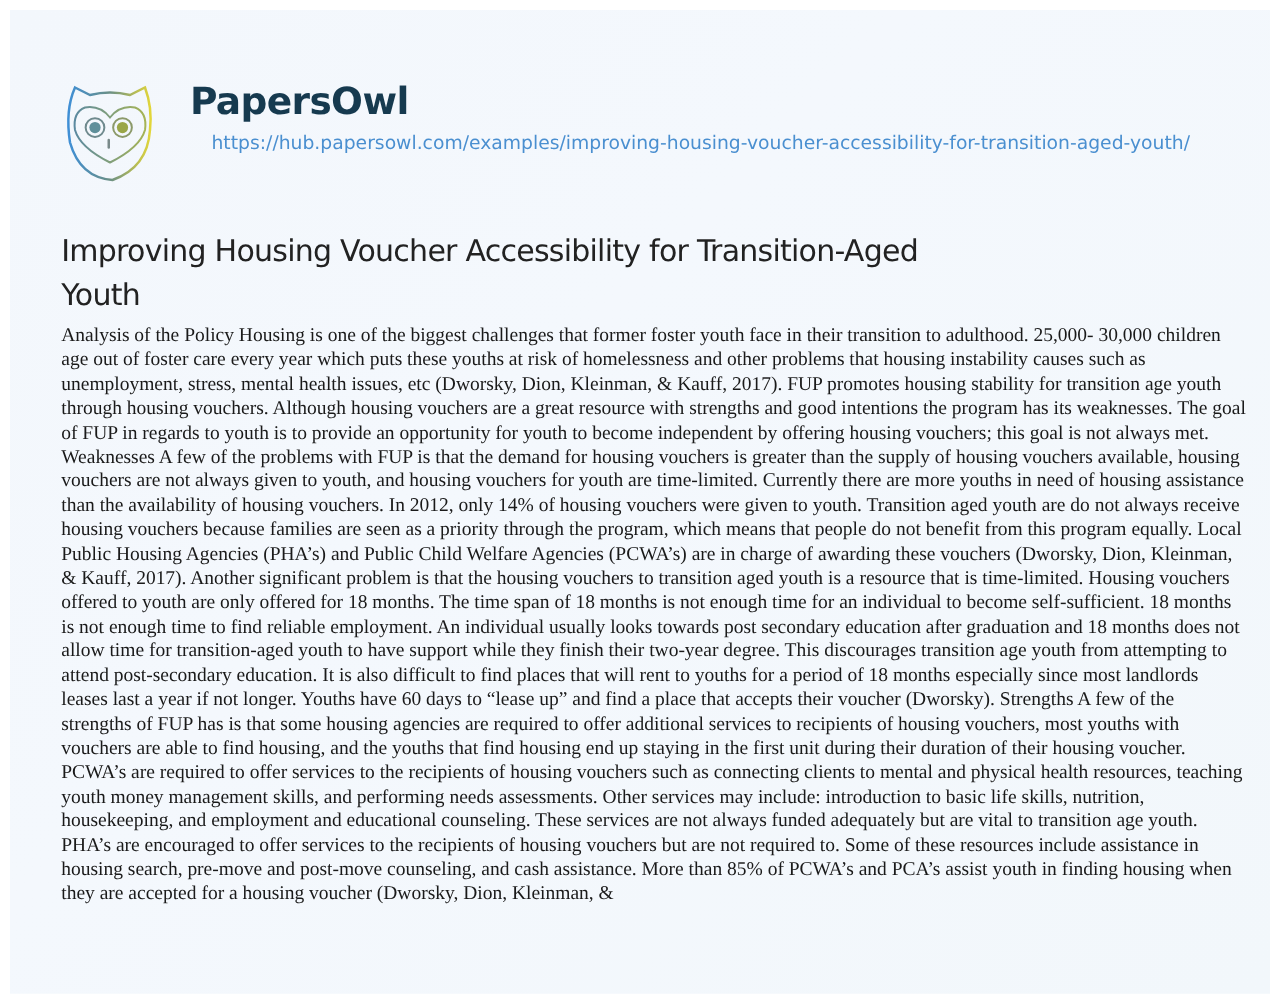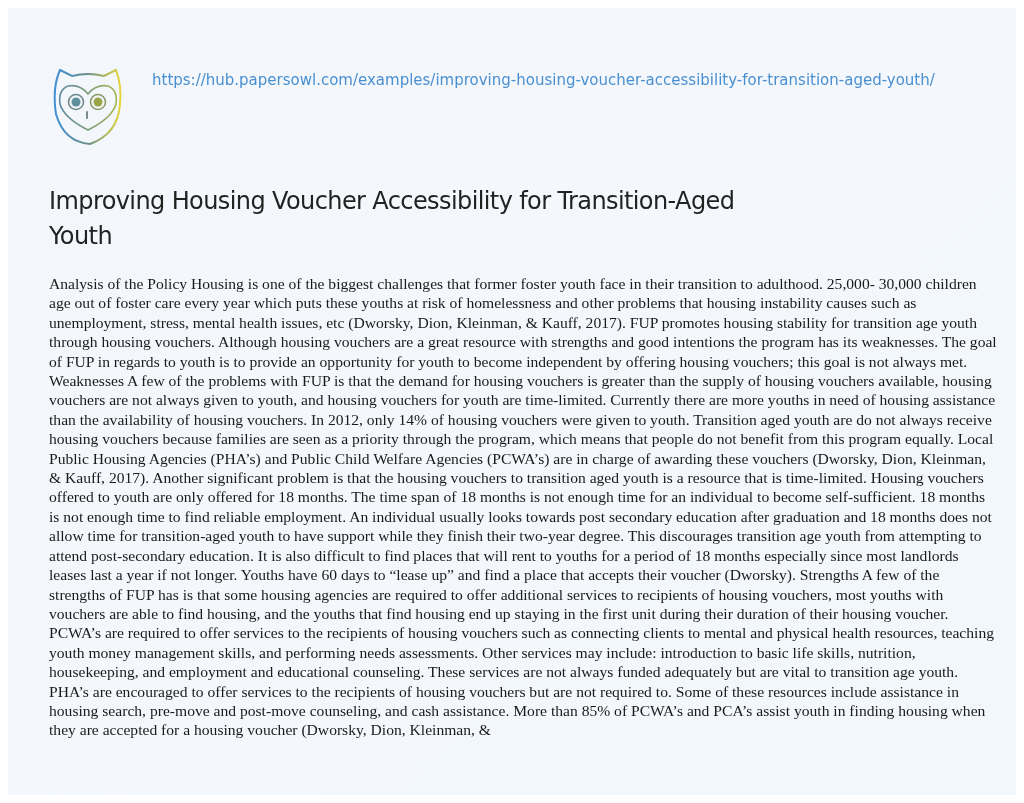--- a/index.html
+++ b/index.html
@@ -46,38 +46,39 @@
     margin-top: -2px;
   }
   .brand-url {
     font-family: "DejaVu Sans", sans-serif;
     font-size: 15px;
     color: #4a8fd0;
     line-height: 24px;
     width: 800px;
     margin-top: 2px;
     word-break: break-all;
+    text-align: right;
   }
   .title {
     position: absolute;
     left: 49px;
     top: 184px;
     width: 700px;
     font-family: "DejaVu Sans", sans-serif;
     font-size: 24px;
     font-weight: normal;
     color: #222222;
     line-height: 35px;
     margin: 0;
     letter-spacing: -0.6px;
   }
   .body-text {
     position: absolute;
     left: 49px;
-    top: 274px;
+    top: 259px;
     width: 950px;
     font-family: "Liberation Serif", serif;
     font-size: 15.6px;
     line-height: 19.4px;
     color: #1a1a1a;
     margin: 0;
   }
 </style>
 </head>
 <body>
@@ -103,19 +104,20 @@
     <path d="M38 28 Q30 18 18 20 Q8 24 10 38 Q14 52 38 64 Q62 52 66 38 Q68 24 58 20 Q46 18 38 28 Z" fill="none" stroke="url(#faceGrad)" stroke-width="1.6"></path>
 
     <circle cx="26" cy="36" r="7.5" fill="none" stroke="#6f8a8e" stroke-width="1.6"></circle>
     <circle cx="26" cy="36" r="4.5" fill="#5f8f9a"></circle>
     <circle cx="48" cy="36" r="7.5" fill="none" stroke="#8c9a6a" stroke-width="1.6"></circle>
     <circle cx="48" cy="36" r="4.5" fill="#9aa648"></circle>
 
     <line x1="37" y1="46" x2="37" y2="52" stroke="#7a8a8a" stroke-width="2" stroke-linecap="round"></line>
   </svg>
   <div class="brand-block">
+    <div class="brand-name">PapersOwl</div>
     <div class="brand-url">https://hub.papersowl.com/examples/improving-housing-voucher-accessibility-for-transition-aged-youth/</div>
   </div>
 </div>
 
 <h1 class="title">Improving Housing Voucher Accessibility for Transition-Aged Youth</h1>
 
 <p class="body-text">Analysis of the Policy Housing is one of the biggest challenges that former foster youth face in their transition to adulthood. 25,000- 30,000 children age out of foster care every year which puts these youths at risk of homelessness and other problems that housing instability causes such as unemployment, stress, mental health issues, etc (Dworsky, Dion, Kleinman, &amp; Kauff, 2017). FUP promotes housing stability for transition age youth through housing vouchers. Although housing vouchers are a great resource with strengths and good intentions the program has its weaknesses. The goal of FUP in regards to youth is to provide an opportunity for youth to become independent by offering housing vouchers; this goal is not always met. Weaknesses A few of the problems with FUP is that the demand for housing vouchers is greater than the supply of housing vouchers available, housing vouchers are not always given to youth, and housing vouchers for youth are time-limited. Currently there are more youths in need of housing assistance than the availability of housing vouchers. In 2012, only 14% of housing vouchers were given to youth. Transition aged youth are do not always receive housing vouchers because families are seen as a priority through the program, which means that people do not benefit from this program equally. Local Public Housing Agencies (PHA’s) and Public Child Welfare Agencies (PCWA’s) are in charge of awarding these vouchers (Dworsky, Dion, Kleinman, &amp; Kauff, 2017). Another significant problem is that the housing vouchers to transition aged youth is a resource that is time-limited. Housing vouchers offered to youth are only offered for 18 months. The time span of 18 months is not enough time for an individual to become self-sufficient. 18 months is not enough time to find reliable employment. An individual usually looks towards post secondary education after graduation and 18 months does not allow time for transition-aged youth to have support while they finish their two-year degree. This discourages transition age youth from attempting to attend post-secondary education. It is also difficult to find places that will rent to youths for a period of 18 months especially since most landlords leases last a year if not longer. Youths have 60 days to “lease up” and find a place that accepts their voucher (Dworsky). Strengths A few of the strengths of FUP has is that some housing agencies are required to offer additional services to recipients of housing vouchers, most youths with vouchers are able to find housing, and the youths that find housing end up staying in the first unit during their duration of their housing voucher. PCWA’s are required to offer services to the recipients of housing vouchers such as connecting clients to mental and physical health resources, teaching youth money management skills, and performing needs assessments. Other services may include: introduction to basic life skills, nutrition, housekeeping, and employment and educational counseling. These services are not always funded adequately but are vital to transition age youth. PHA’s are encouraged to offer services to the recipients of housing vouchers but are not required to. Some of these resources include assistance in housing search, pre-move and post-move counseling, and cash assistance. More than 85% of PCWA’s and PCA’s assist youth in finding housing when they are accepted for a housing voucher (Dworsky, Dion, Kleinman, &amp;</p>
 
 </body></html>

